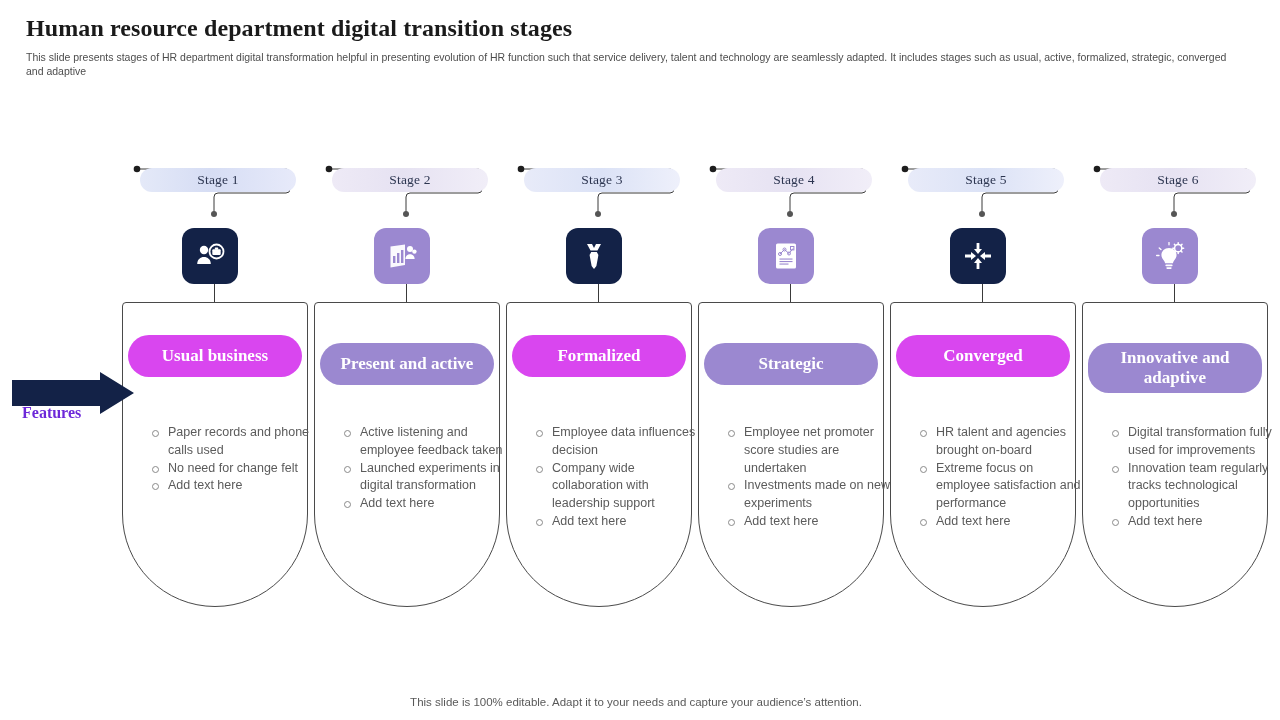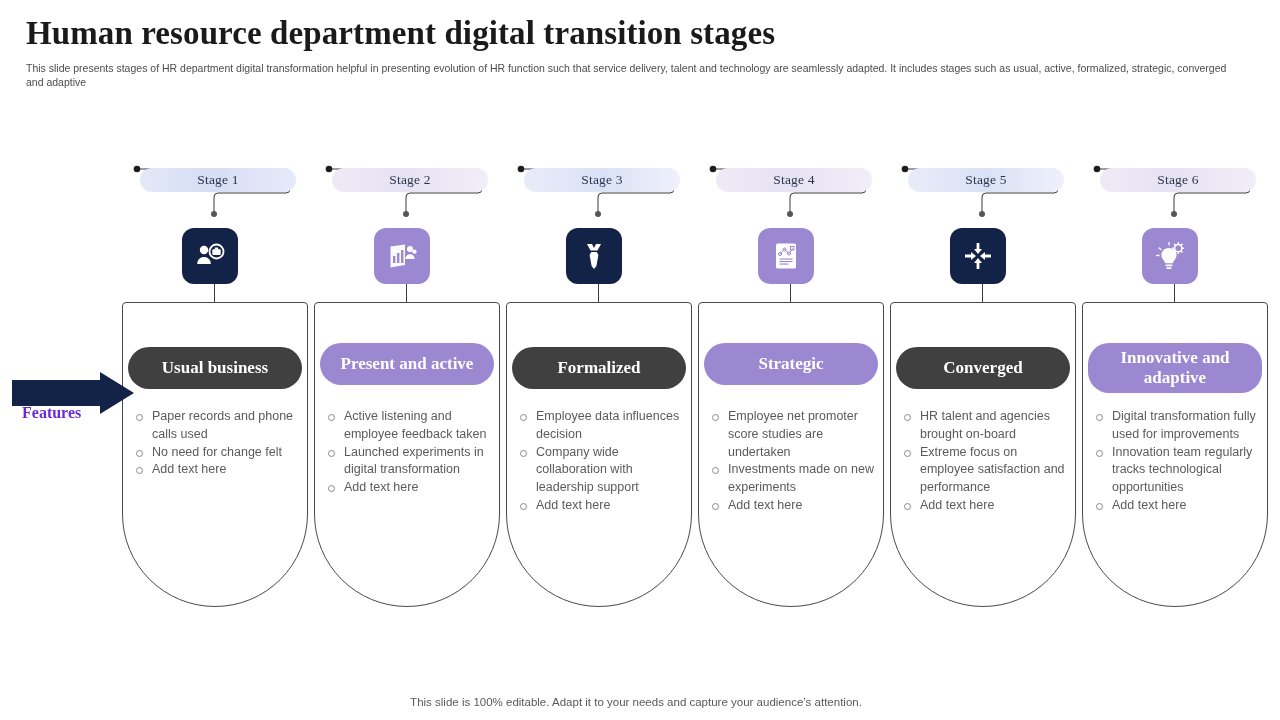--- a/index.html
+++ b/index.html
@@ -9,21 +9,21 @@
     background:#ffffff;
     font-family:"Liberation Sans", sans-serif;
     overflow:hidden;
     position:relative;
   }
 
   
   #header { position:absolute; left:26px; top:14px; width:1230px; }
   #title {
     font-family:"Liberation Serif", serif;
-    font-size:33px; font-weight:700; color:#1a1a1a;
+    font-size:24px; font-weight:700; color:#1a1a1a;
     letter-spacing:.1px; line-height:1.18; white-space:nowrap;
   }
   #subtitle {
     margin-top:8px;
     font-size:10.5px; color:#4d4d4d; line-height:1.35;
     max-width:1205px;
   }
 
   
   #board { position:absolute; left:0; top:150px; width:1280px; height:500px; }
@@ -75,28 +75,28 @@
   
   .card-title {
     position:absolute; left:10px; top:185px;
     width:174px; min-height:42px;
     border-radius:21px;
     display:flex; align-items:center; justify-content:center; text-align:center;
     font-family:"Liberation Serif", serif;
     font-size:17px; font-weight:700; color:#ffffff;
     line-height:1.18; padding:5px 10px;
   }
-  .title-navy { background:#404040;margin-top:12px; }
+  .title-navy { background:#d946ef; }
   .title-purple { background:#9b88d0;margin-top:8px; }
 
   
   .bullets {
     position:absolute; left:16px; top:258px;
     width:166px;
-    list-style:none; margin:0; padding:0;
+    list-style:none; margin:16px; padding:0;
   }
   .bullets li {
     position:relative;
     padding-left:18px;
     font-size:12.5px; color:#5b5b5b; line-height:1.42;
     margin-bottom:0px;
   }
   .bullets li::before {
     content:""; position:absolute; left:2px; top:6px;
     width:5px; height:5px; border:1px solid #8a8a8a; border-radius:50%;

